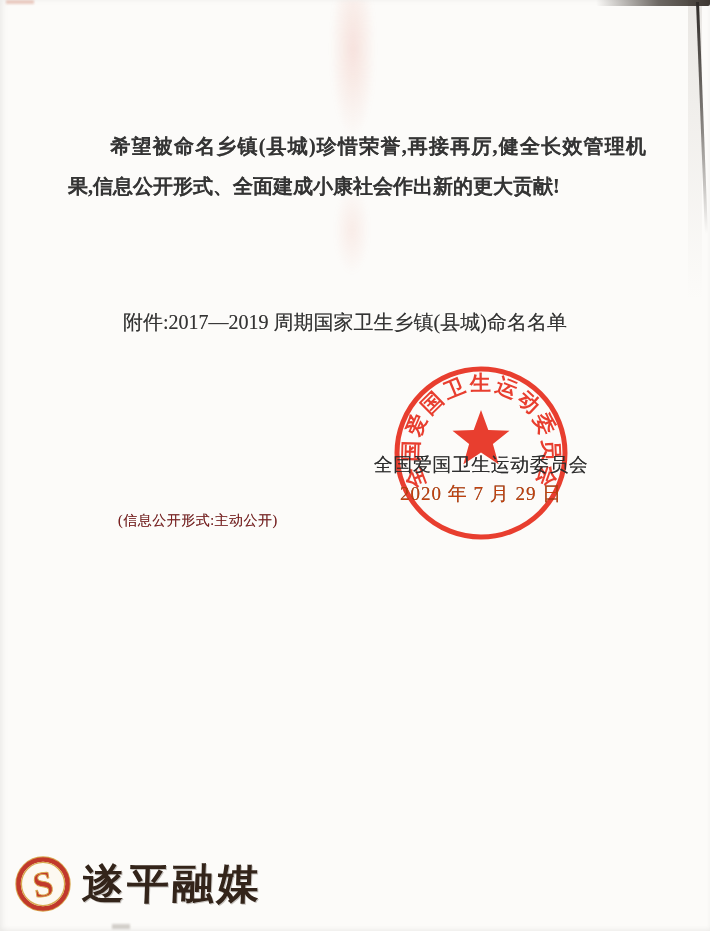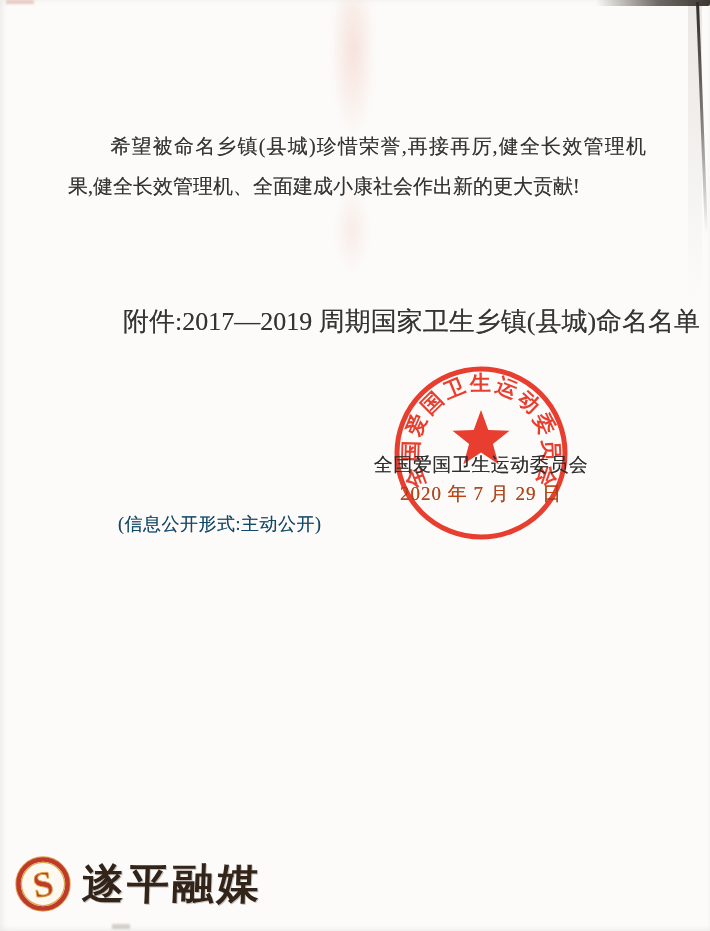--- a/index.html
+++ b/index.html
@@ -46,42 +46,42 @@
     position: absolute; left: 112px; top: 924px; width: 18px; height: 5px;
     background: rgba(120,110,100,0.30); filter: blur(1px);
   }
 
   
   .body-text {
     position: absolute; left: 68px; top: 126px; width: 578px;
     font-size: 20px; line-height: 40px; color: #343434;
     text-shadow: 0 0 0.5px rgba(40,40,40,0.55);
   }
-  .body-text .line { text-align: justify; text-align-last: justify; height: 40px; white-space: nowrap; }
+  .body-text .line { text-align: justify; text-align-last: justify; height: 40px; white-space: nowrap; font-weight: bold; }
   .body-text .line.last { text-align-last: left; }
 
   .attachment {
     position: absolute; left: 123px; top: 306px;
-    font-size: 26px; line-height: 32px; color: #343434; white-space: nowrap;
+    font-size: 20px; line-height: 32px; color: #343434; white-space: nowrap;
     text-shadow: 0 0 0.5px rgba(40,40,40,0.55);
   }
 
   .signer {
     position: absolute; left: 481px; top: 452px; transform: translateX(-50%);
     font-size: 19px; color: #2e2e2e; white-space: nowrap; letter-spacing: 0.5px;
     text-shadow: 0 0 0.5px rgba(30,30,30,0.6); z-index: 4;
   }
   .sign-date {
     position: absolute; left: 481px; top: 481px; transform: translateX(-50%);
     font-size: 19px; color: #c2410c; white-space: nowrap; letter-spacing: 1px;
     text-shadow: 0 0 0.5px rgba(30,30,30,0.6); z-index: 4;
   }
   .disclosure {
     position: absolute; left: 118px; top: 512px;
-    font-size: 18px; color: #0c4a6e; white-space: nowrap; letter-spacing: 0.5px;
+    font-size: 14px; color: #7f1d1d; white-space: nowrap; letter-spacing: 0.5px;
     text-shadow: 0 0 0.5px rgba(40,40,40,0.55);
   }
 
   
   .seal { position: absolute; left: 381px; top: 353px; z-index: 3; opacity: 0.92; }
 
   
   .logo { position: absolute; left: 14px; top: 855px; display: flex; align-items: center; }
   .logo-emblem { width: 58px; height: 58px; }
   .logo-text {
@@ -99,21 +99,21 @@
   <div class="edge-shade-right"></div>
   <div class="edge-top-right"></div>
   <div class="edge-line-right"></div>
   <div class="smudge-top-center"></div>
   <div class="smudge-mid-center"></div>
   <div class="smudge-top-left"></div>
   <div class="smudge-bottom"></div>
 
   <div class="body-text">
     <div class="line">　　希望被命名乡镇(县城)珍惜荣誉,再接再厉,健全长效管理机</div>
-    <div class="line last">果,健全长效管理机、全面建成小康社会作出新的更大贡献!</div>
+    <div class="line last">果,信息公开形式、全面建成小康社会作出新的更大贡献!</div>
   </div>
 
   <div class="attachment">附件:2017—2019 周期国家卫生乡镇(县城)命名名单</div>
 
   <svg class="seal" width="200" height="200" viewBox="-100 -100 200 200">
     <circle cx="0" cy="0" r="84" fill="none" stroke="#e72f1e" stroke-width="5"></circle>
     <defs>
       <path id="sealArc" d="M -54.6 31.5 A 63 63 0 1 1 54.6 31.5" fill="none"></path>
     </defs>
     <text font-size="21" font-weight="bold" fill="#e72f1e" font-family="Liberation Serif, DejaVu Serif, serif">

